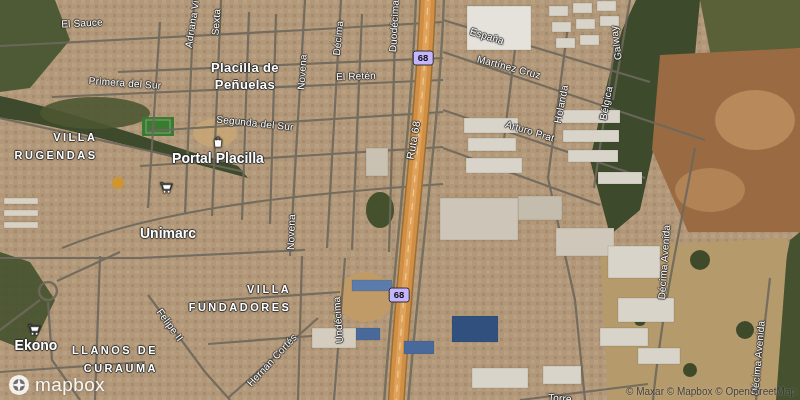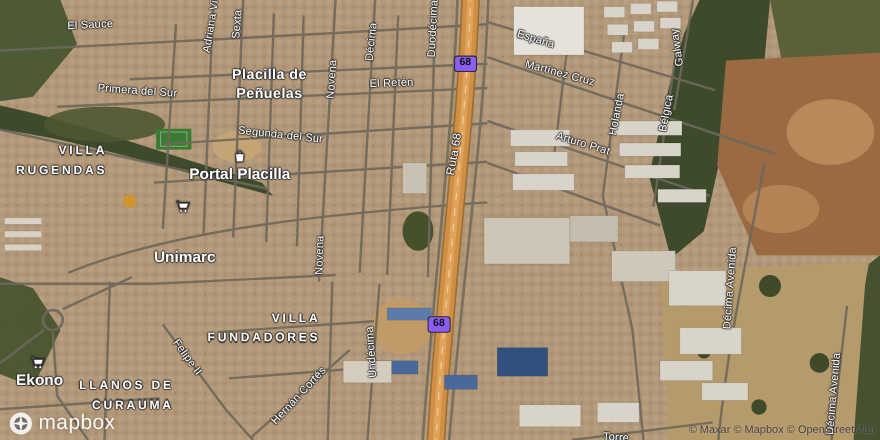--- a/index.html
+++ b/index.html
@@ -10,21 +10,21 @@
   .lbl{position:absolute;color:#fff;white-space:nowrap;
        text-shadow:-1px 0 1px rgba(40,40,40,.9),1px 0 1px rgba(40,40,40,.9),
                    0 -1px 1px rgba(40,40,40,.9),0 1px 1px rgba(40,40,40,.9);}
   .street{font-size:10px;font-weight:500;letter-spacing:.2px;}
   .route-name{font-size:10.5px;font-weight:500;letter-spacing:.3px;}
   .town{font-size:13px;font-weight:600;text-align:center;line-height:1.3;letter-spacing:.4px;}
   .area{font-size:11px;font-weight:600;text-align:right;line-height:1.6;letter-spacing:2.5px;}
   .poi{font-size:14px;font-weight:600;text-align:center;}
   .poi-icon{position:absolute;transform:translate(-50%,-50%);line-height:0;
             filter:drop-shadow(0 0 1px rgba(20,20,20,.9));}
-  .shield{position:absolute;transform:translate(-50%,-50%);background:#8b5cf6;
+  .shield{position:absolute;transform:translate(-50%,-50%);background:#c4b5fd;
           border:1.6px solid #2c2c2c;border-radius:3px;padding:0 4px;height:13px;
           font-size:9.5px;font-weight:700;color:#111;line-height:12.5px;}
   .attribution{position:absolute;right:4px;bottom:3px;font-size:10px;
                color:rgba(45,45,45,.85);text-shadow:0 0 2px rgba(255,255,255,.4);}
   .mapbox-logo{position:absolute;left:8px;bottom:4px;display:flex;align-items:center;
                gap:5px;color:#fff;font-size:19px;font-weight:500;letter-spacing:.4px;
                opacity:.92;text-shadow:0 0 3px rgba(0,0,0,.45);justify-content:flex-end;}
   .mapbox-logo svg{display:block;}
 </style>
 </head>

